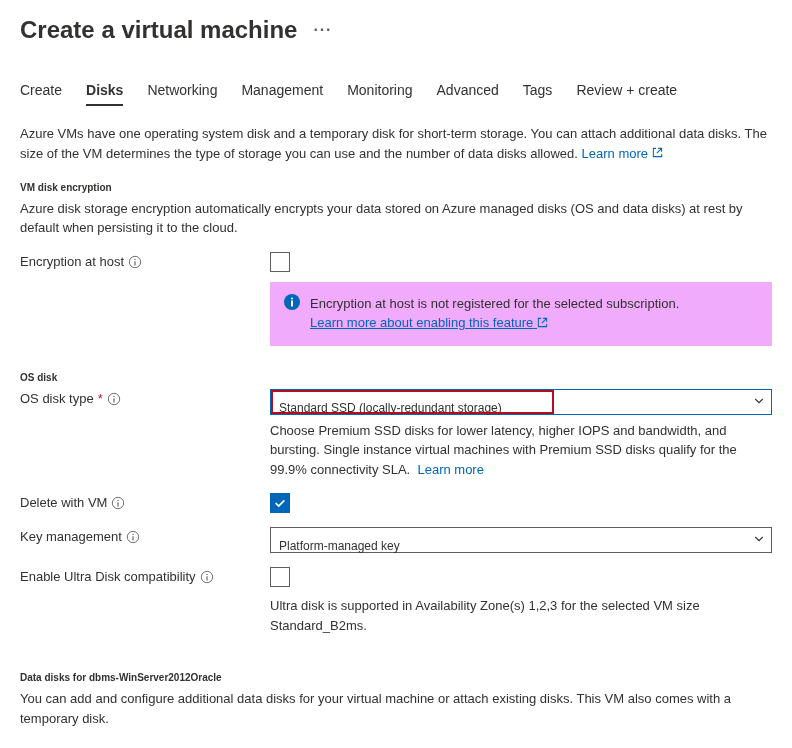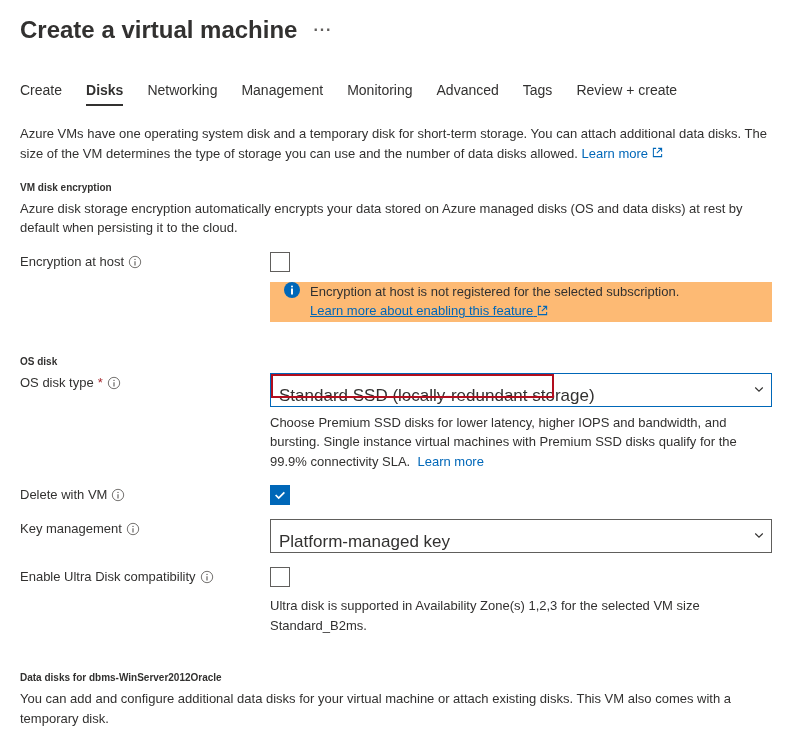--- a/index.html
+++ b/index.html
@@ -65,22 +65,22 @@
   }
   .field-control { flex: 1; }
   .req { color: #a4262c; }
   .info-icon {
     display: inline-flex;
     width: 14px; height: 14px;
     color: #605e5c;
     vertical-align: middle;
   }
   .info-box {
-    background: #fdba74;
-    padding: 0 14px;
+    background: #f0abfc;
+    padding: 12px 14px;
     display: flex;
     align-items: flex-start;
     gap: 10px;
     line-height: 1.5;
   }
   .info-box .info-badge {
     width: 16px; height: 16px;
     flex-shrink: 0;
     color: #0067b8;
   }
@@ -93,29 +93,29 @@
     justify-content: center;
     cursor: pointer;
   }
   .checkbox.checked {
     background: #0067b8;
     border-color: #0067b8;
     color: #fff;
   }
   .select {
     width: 100%;
-    height: 34px;
+    height: 26px;
     border: 1px solid #605e5c;
     padding: 12px 28px 0 8px;
     background: #fff;
     display: flex;
     align-items: center;
     position: relative;
     cursor: pointer;
-    font-size: 17px;
+    font-size: 12px;
   }
   .select.focused {
     border-color: #0067b8;
   }
   .select .chevron {
     position: absolute;
     right: 6px;
     top: 50%;
     transform: translateY(-50%);
     color: #323130;
@@ -200,21 +200,21 @@
             <svg width="11" height="11" viewBox="0 0 16 16" fill="none" stroke="#0067b8" stroke-width="1.5">
                 <path d="M6 2H2v12h12v-4M9 2h5v5M14 2L7 9"></path>
               </svg>
           </span>
         </a>
       </div>
     </div>
   </div>
 </div>
 
-<h3 class="section" style="margin-top:34px;">OS disk</h3>
+<h3 class="section" style="margin-top:26px;">OS disk</h3>
 
 <div class="field-row">
   <div class="field-label">
     <span>OS disk type</span>
     <span class="req">*</span>
     <span class="info-icon">
       <svg viewBox="0 0 16 16" width="14" height="14" fill="none" stroke="currentColor" stroke-width="1">
           <circle cx="8" cy="8" r="6.5"></circle>
           <circle cx="8" cy="5" r="0.8" fill="currentColor" stroke="none"></circle>
           <path d="M8 7v5" stroke-width="1.3"></path>

